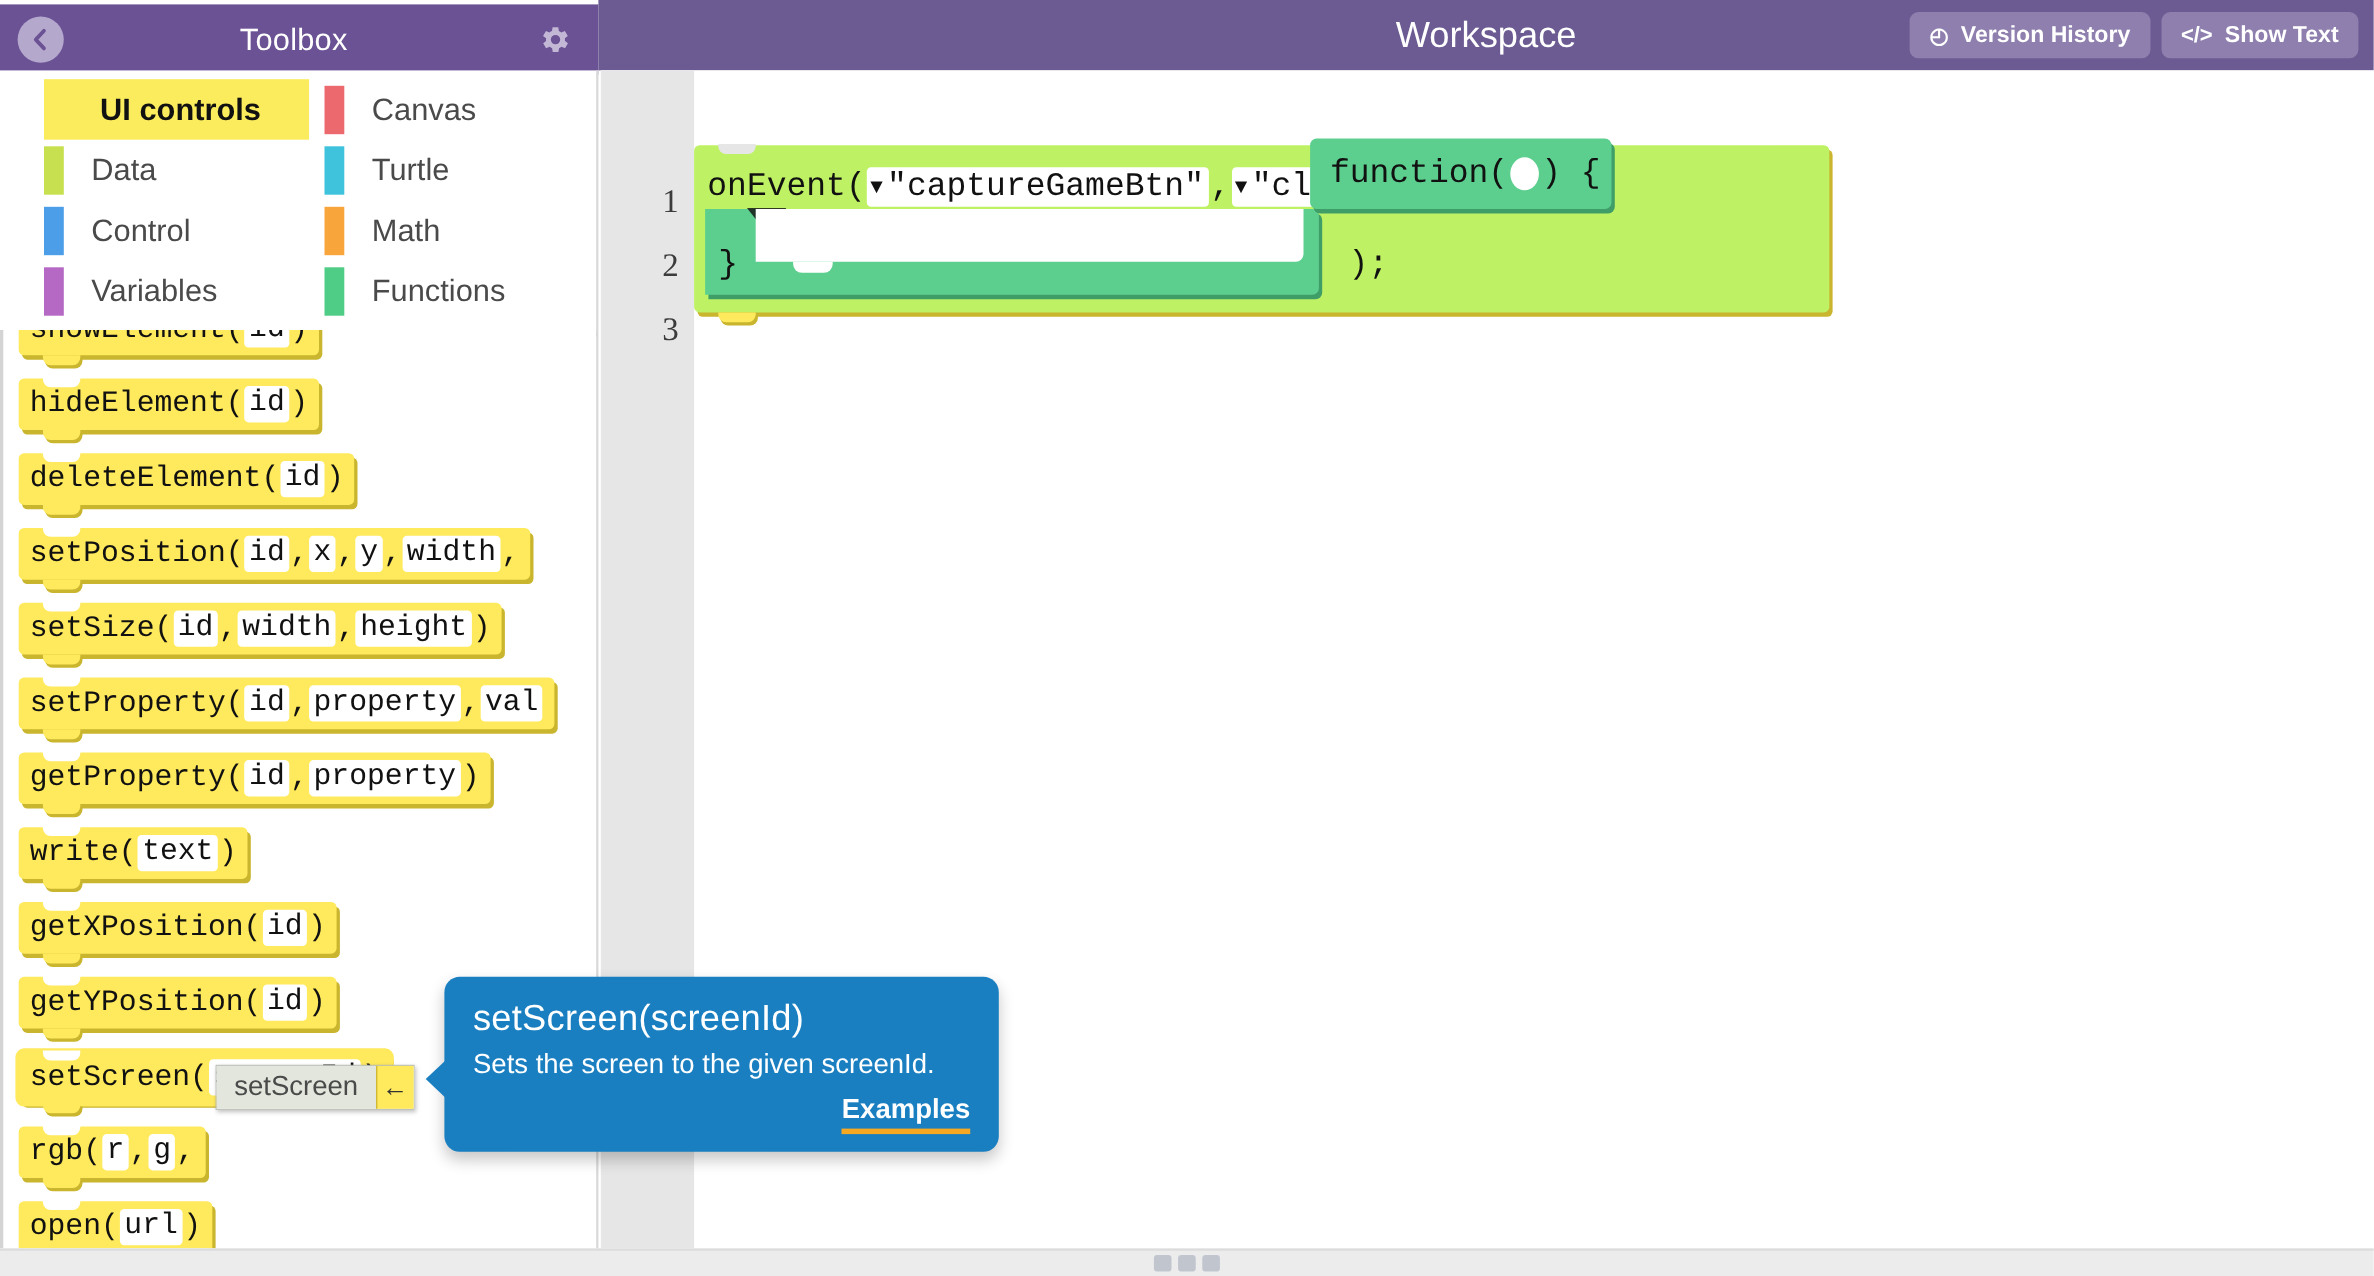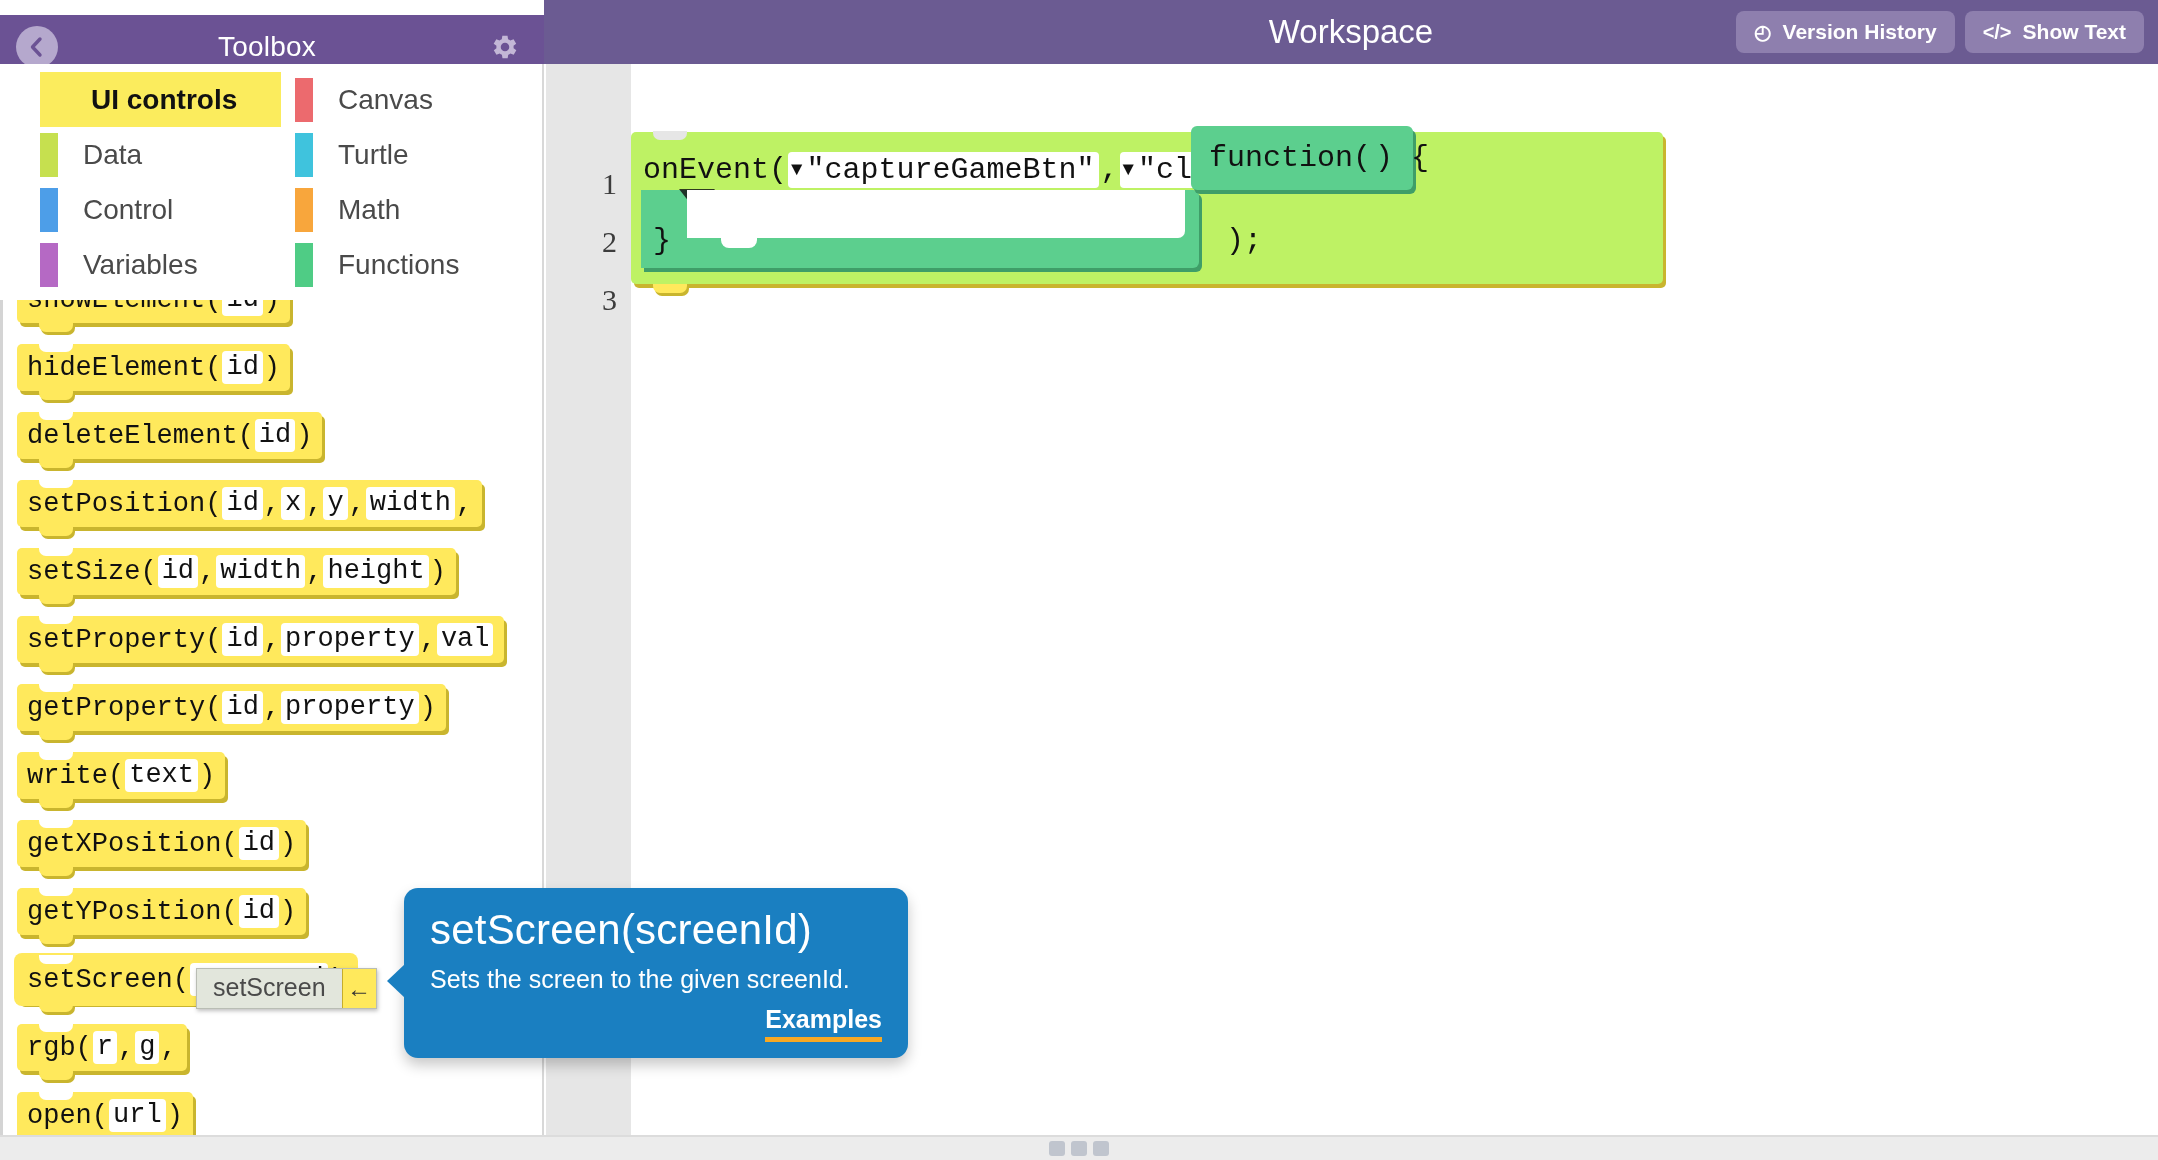--- a/index.html
+++ b/index.html
@@ -8,21 +8,21 @@
     font-family: "Liberation Sans", sans-serif;
     background: #ffffff;
     overflow: hidden;
   }
   #app { position: relative; width: 2158px; height: 1160px; background:#fff; }
 
   
   .topbar { position:absolute; left:0; top:0; width:2158px; height:64px; }
 
   .tb-header {
-    position:absolute; left:0; top:15px; width:544px; height:64px;
+    position:absolute; left:0; top:4px; width:544px; height:64px;
     background:#6b5294;
     display:flex; align-items:center;
   }
   .back-btn {
     margin-left:16px; width:42px; height:42px; border-radius:50%;
     background:#b5a8cd; display:flex; align-items:center; justify-content:center;
     cursor:pointer; flex:0 0 auto;
   }
   .back-btn svg { display:block; }
   .tb-title {
@@ -135,21 +135,21 @@
     padding:16px 26px 16px 26px; z-index:40;
   }
   .tooltip::before {
     content:""; position:absolute; left:-17px; top:76px;
     width:0;height:0;
     border-top:17px solid transparent;
     border-bottom:17px solid transparent;
     border-right:18px solid #1a7fc1;
   }
   .tt-title {
-    color:#fff; font-size:42px; font-weight:400; line-height:1.25;
+    color:#fff; font-size:33px; font-weight:400; line-height:1.25;
     margin-bottom:6px; letter-spacing:.2px;
   }
   .tt-desc { color:#fff; font-size:25px; line-height:1.3; }
   .tt-link-wrap { text-align:right; margin-top:10px; }
   .tt-link {
     color:#fff; font-size:25px; font-weight:bold;
     border-bottom:5px solid #f7a823; padding-bottom:3px;
     cursor:pointer; display:inline-block;
   }
 
@@ -194,21 +194,21 @@
     white-space:nowrap;
   }
   .dd {
     background:#fff; border-radius:4px; padding:1px 5px 1px 3px;
     display:inline-flex; align-items:center; gap:4px; margin:0 1px;
   }
   .dd .tri { font-size:19px; line-height:1; color:#111; }
 
   
   .b-func {
-    position:absolute; left:560px; top:62px; width:222px; height:64px;
+    position:absolute; left:560px; top:62px; width:274px; height:64px;
     background:#5ccf8e; border-radius:6px;
     box-shadow:3px 4px 0 0 #3f9e68;
     display:flex; align-items:center; padding-left:18px;
     font-family:"Liberation Mono", monospace; font-size:30px; color:#111;
     white-space:nowrap; z-index:5;
   }
   .oval { display:inline-block; width:26px; height:30px; background:#fff;
           border-radius:50%; margin:0 2px; vertical-align:-6px; }
 
   

